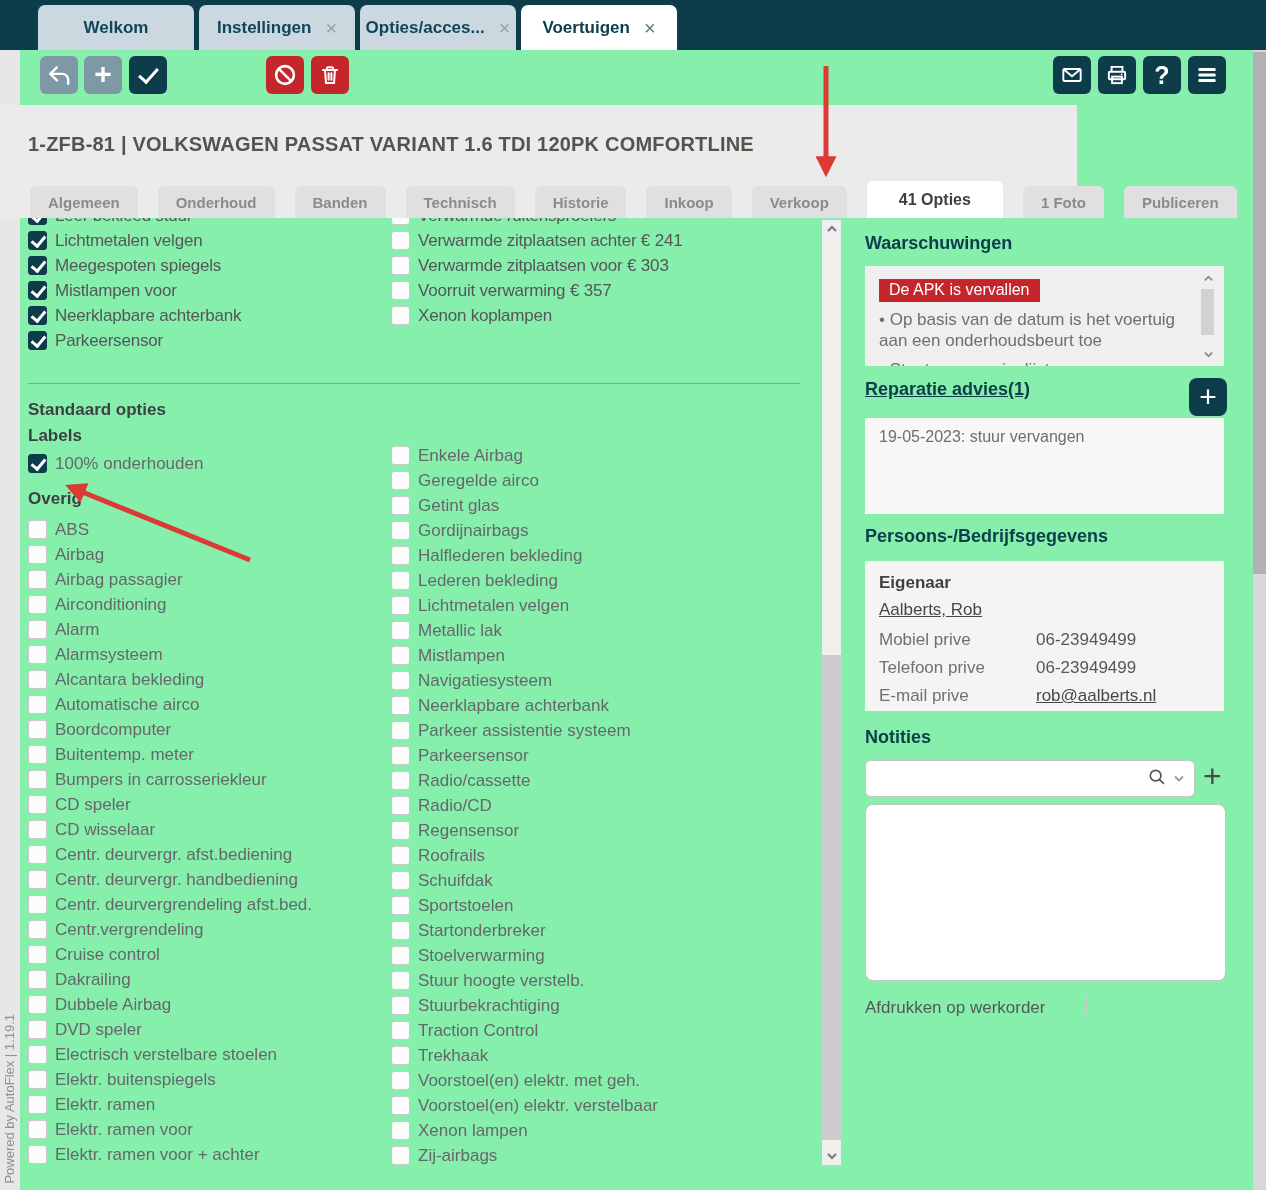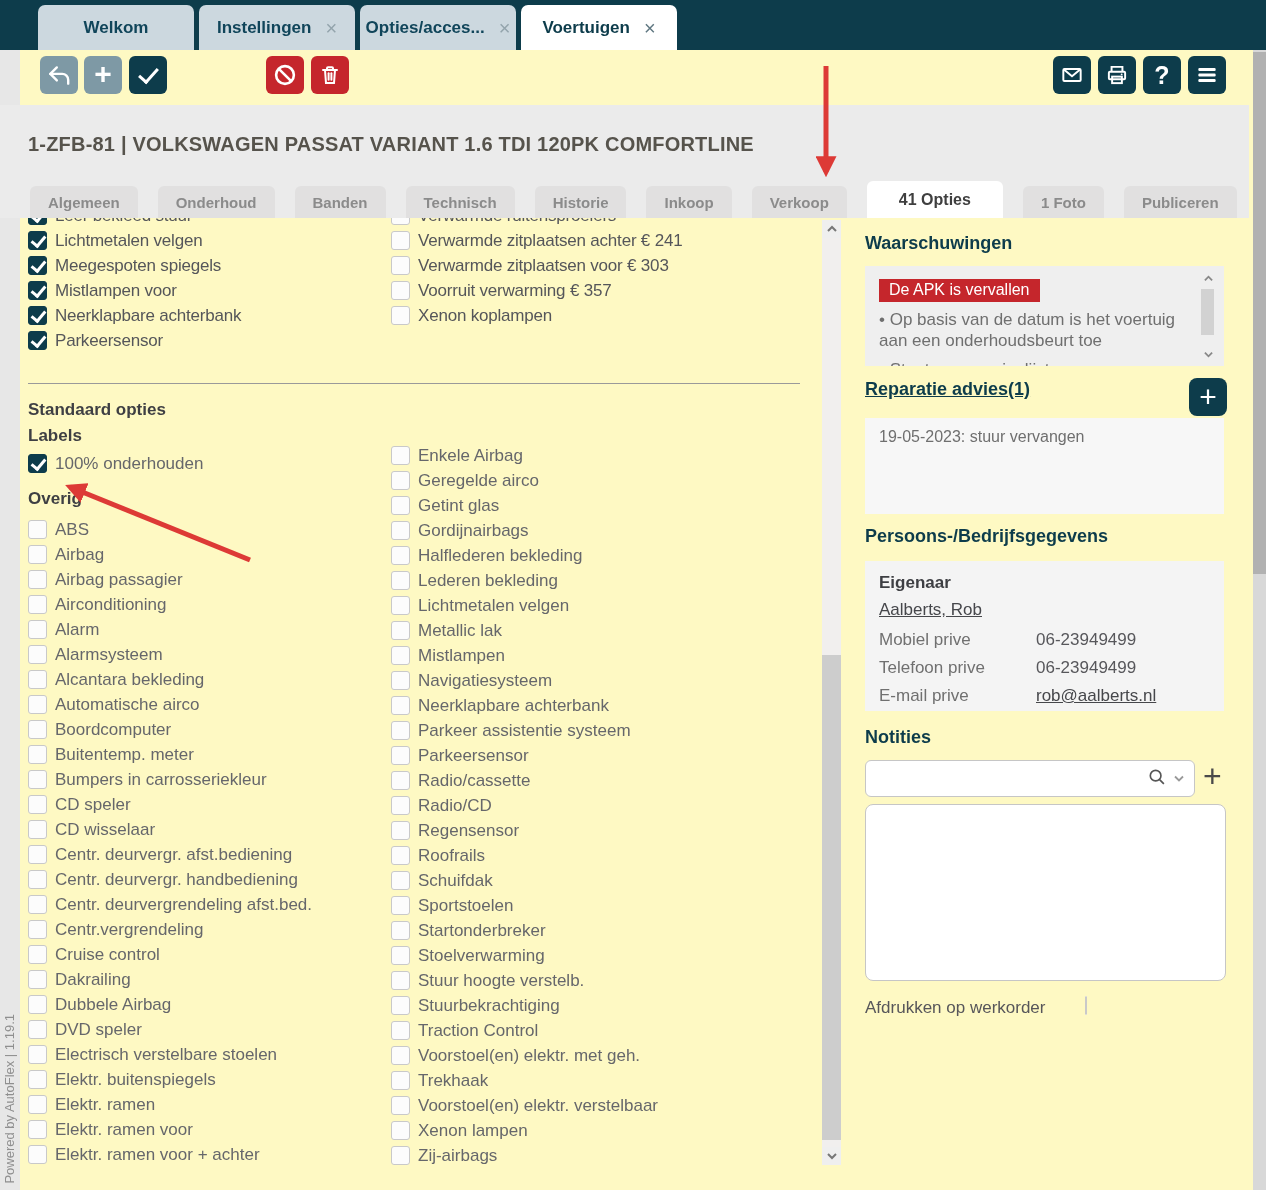--- a/index.html
+++ b/index.html
@@ -1,17 +1,17 @@
 <!DOCTYPE html>
 <html><head>
 <meta charset="utf-8">
 <style>
   * { margin:0; padding:0; box-sizing:border-box; }
   body { font-family:"Liberation Sans", sans-serif; background:#fff; }
-  .page { position:relative; width:1266px; height:1190px; overflow:hidden; background:#fef9c3; }
+  .page { position:relative; width:1266px; height:1190px; overflow:hidden; background:#86efac; }
 
   
   .topbar { position:absolute; left:0; top:0; width:1266px; height:50px; background:#0d3c4b; z-index:6; }
   .btabs { position:absolute; left:38px; top:5px; display:flex; gap:5px; height:45px; }
   .btab { display:flex; align-items:center; justify-content:center; gap:14px; width:156px; height:45px;
           background:#ccd8df; border-radius:7px 7px 0 0; cursor:pointer; }
   .btab .btab-label { font-weight:bold; font-size:17px; color:#10455a; }
   .btab .btab-close { font-size:20px; color:#93a4ac; line-height:1; }
   .btab .btab-close::before { content:"×"; }
   .btab.active { background:#ffffff; }
@@ -27,21 +27,21 @@
   .glyph-plus { color:#fff; font-size:30px; font-weight:bold; line-height:1; margin-top:-3px; }
   .glyph-q { color:#fff; font-size:25px; font-weight:bold; }
   .check-mark { display:block; width:11px; height:19px; border-right:3.5px solid #fff; border-bottom:3.5px solid #fff; transform:rotate(42deg); margin-top:-4px; }
 
   
   .leftstrip { position:absolute; left:0; top:50px; width:20px; height:1140px; background:#e7e7e7; z-index:2; }
   .powered { position:absolute; left:2px; bottom:6px; writing-mode:vertical-rl; transform:rotate(180deg);
              font-size:13px; color:#8f8f8f; white-space:nowrap; }
 
   
-  .band { position:absolute; left:0; top:105px; width:1249px; height:113px; background:#ebebeb; z-index:4; }
+  .band { position:absolute; left:0; top:105px; width:1077px; height:113px; background:#ebebeb; z-index:4; }
   .vtitle { position:absolute; left:28px; top:28px; font-size:20px; font-weight:bold; color:#56534c; letter-spacing:0.2px; }
   .dtabs { position:absolute; left:30px; top:76px; height:37px; display:flex; align-items:flex-end; gap:20px; }
   .dtab { height:32px; background:#e1e0e0; border-radius:6px 6px 0 0; display:flex; align-items:center;
           padding:0 18px; font-size:15px; font-weight:bold; color:#8b8b8b; white-space:nowrap; cursor:pointer; }
   .dtab.active { height:37px; background:#ffffff; color:#3f3f3f; font-size:16px; padding:0 32px; }
 
   
   .opt-col { position:absolute; display:flex; flex-direction:column; z-index:2; }
   .opt-row { height:25px; display:flex; align-items:center; gap:8px; cursor:pointer; }
   .box { width:19px; height:19px; border:1px solid #c9c9c9; border-radius:3px; background:#fcfcfc; flex:none; position:relative; }
@@ -521,26 +521,26 @@
         <span class="opt-label">Stuurbekrachtiging</span>
       </div>
 
       <div class="opt-row">
         <span class="box"></span>
         <span class="opt-label">Traction Control</span>
       </div>
 
       <div class="opt-row">
         <span class="box"></span>
+        <span class="opt-label">Trekhaak</span>
+      </div>
+
+      <div class="opt-row">
+        <span class="box"></span>
         <span class="opt-label">Voorstoel(en) elektr. met geh.</span>
-      </div>
-
-      <div class="opt-row">
-        <span class="box"></span>
-        <span class="opt-label">Trekhaak</span>
       </div>
 
       <div class="opt-row">
         <span class="box"></span>
         <span class="opt-label">Voorstoel(en) elektr. verstelbaar</span>
       </div>
 
       <div class="opt-row">
         <span class="box"></span>
         <span class="opt-label">Xenon lampen</span>

